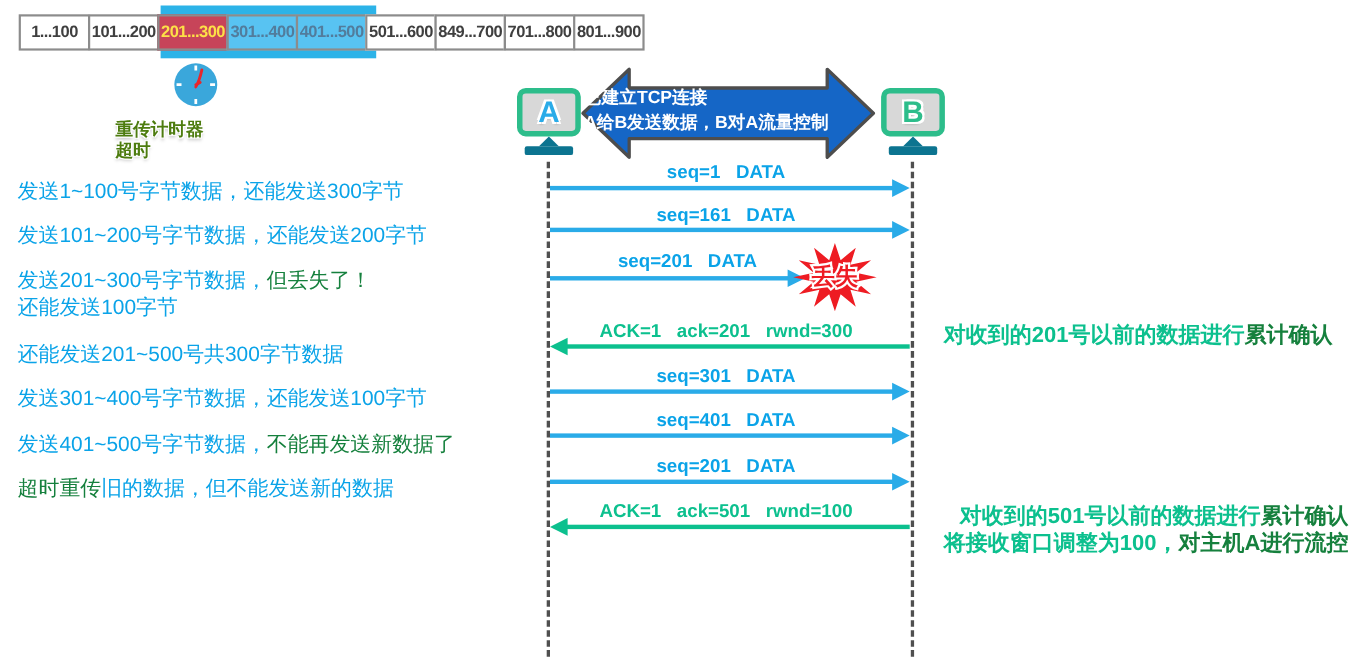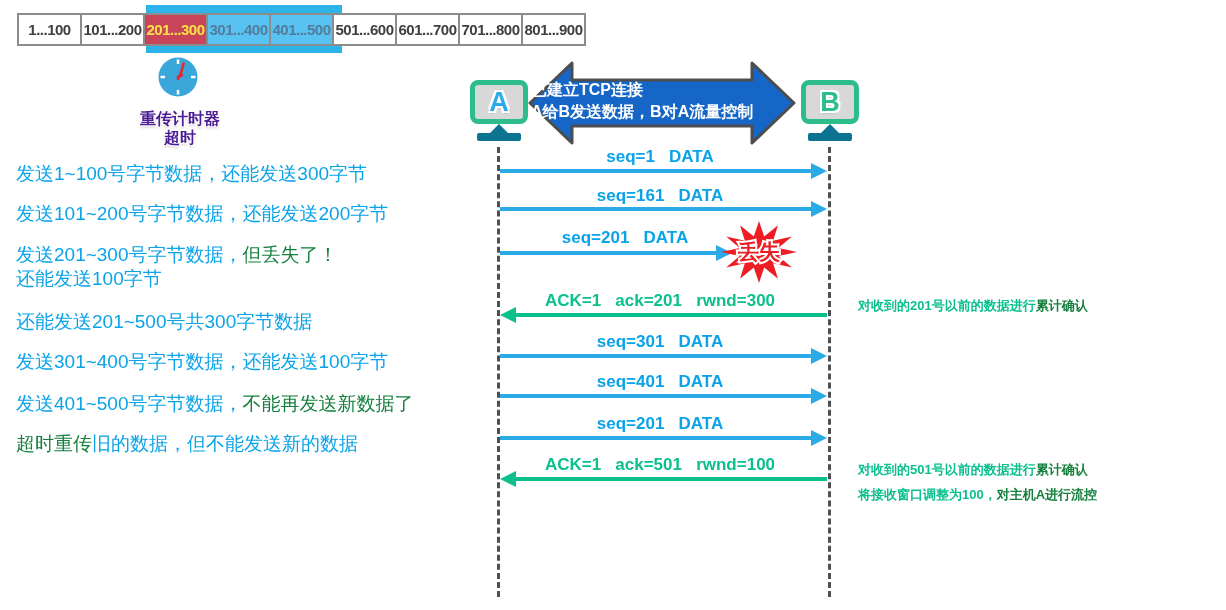--- a/index.html
+++ b/index.html
@@ -15,22 +15,22 @@
     width:65px; height:33px; border:2px solid #8c8c8c; margin-left:-2px;
     display:flex; align-items:center; justify-content:center;
     font-size:15px; font-weight:bold; color:#3f3f3f; background:#fff; letter-spacing:-0.5px;
   }
   .cell:first-child { margin-left:0; }
   .cell.lost   { background:#c74459; color:#fde047; }
   .cell.window { background:#58c3f2; color:#527c9c; }
   
   .clock { position:absolute; left:155px; top:54px; }
   .timer-label {
-    position:absolute; left:105px; top:109px; width:150px; text-align:center;
-    font-size:16px; font-weight:bold; color:#4c1d95; line-height:19px;
+    position:absolute; left:105px; top:109px; width:150px; text-align:left;
+    font-size:16px; font-weight:bold; color:#4d7c0f; line-height:19px;
     text-shadow:-1px -1px 0 #fff,1px -1px 0 #fff,-1px 1px 0 #fff,1px 1px 0 #fff,0 2px 3px rgba(0,0,0,.25);
   }
   
   .note { position:absolute; left:16px; font-size:19px; font-weight:normal; white-space:nowrap; }
   .c-blue  { color:#0aa3e8; }
   .c-red   { color:#15803d; }
   .c-green { color:#0cc08e; }
   
   .banner-svg { position:absolute; left:527px; top:60px; }
   .banner-text {
@@ -68,36 +68,36 @@
   .arrow.dir-left  .shaft { left:12px; width:calc(100% - 12px); }
   .arrow .head { position:absolute; top:-6px; width:0; height:0; }
   .arrow.dir-right .head { right:0; border-top:8px solid transparent; border-bottom:8px solid transparent; border-left:16px solid; }
   .arrow.dir-left  .head { left:0;  border-top:8px solid transparent; border-bottom:8px solid transparent; border-right:16px solid; }
   .arrow.a-blue  .shaft { background:#2aabe8; }
   .arrow.a-blue  .head  { border-left-color:#2aabe8; border-right-color:#2aabe8; }
   .arrow.a-green .shaft { background:#0cc08e; }
   .arrow.a-green .head  { border-left-color:#0cc08e; border-right-color:#0cc08e; }
   .burst { position:absolute; left:719px; top:219px; }
   
-  .rnote { position:absolute; left:858px; font-size:13px; font-weight:bold; line-height:25px; white-space:nowrap; }
+  .rnote { position:absolute; left:858px; font-size:20px; font-weight:bold; line-height:25px; white-space:nowrap;text-align:right; }
 </style>
 </head>
 <body>
 
 <div class="stage">
 
   <div class="band"></div>
   <div class="byte-table">
     <div class="cell">1...100</div>
     <div class="cell">101...200</div>
     <div class="cell lost">201...300</div>
     <div class="cell window">301...400</div>
     <div class="cell window">401...500</div>
     <div class="cell">501...600</div>
-    <div class="cell">601...700</div>
+    <div class="cell">849...700</div>
     <div class="cell">701...800</div>
     <div class="cell">801...900</div>
   </div>
 
   <svg class="clock" width="46" height="46" viewBox="0 0 46 46">
     <circle cx="23" cy="23" r="19.5" fill="#3aa7db"></circle>
     <line x1="23" y1="5.5" x2="23" y2="10" stroke="#fff" stroke-width="2.5"></line>
     <line x1="23" y1="36" x2="23" y2="40.5" stroke="#fff" stroke-width="2.5"></line>
     <line x1="5.5" y1="23" x2="10" y2="23" stroke="#fff" stroke-width="2.5"></line>
     <line x1="36" y1="23" x2="40.5" y2="23" stroke="#fff" stroke-width="2.5"></line>

